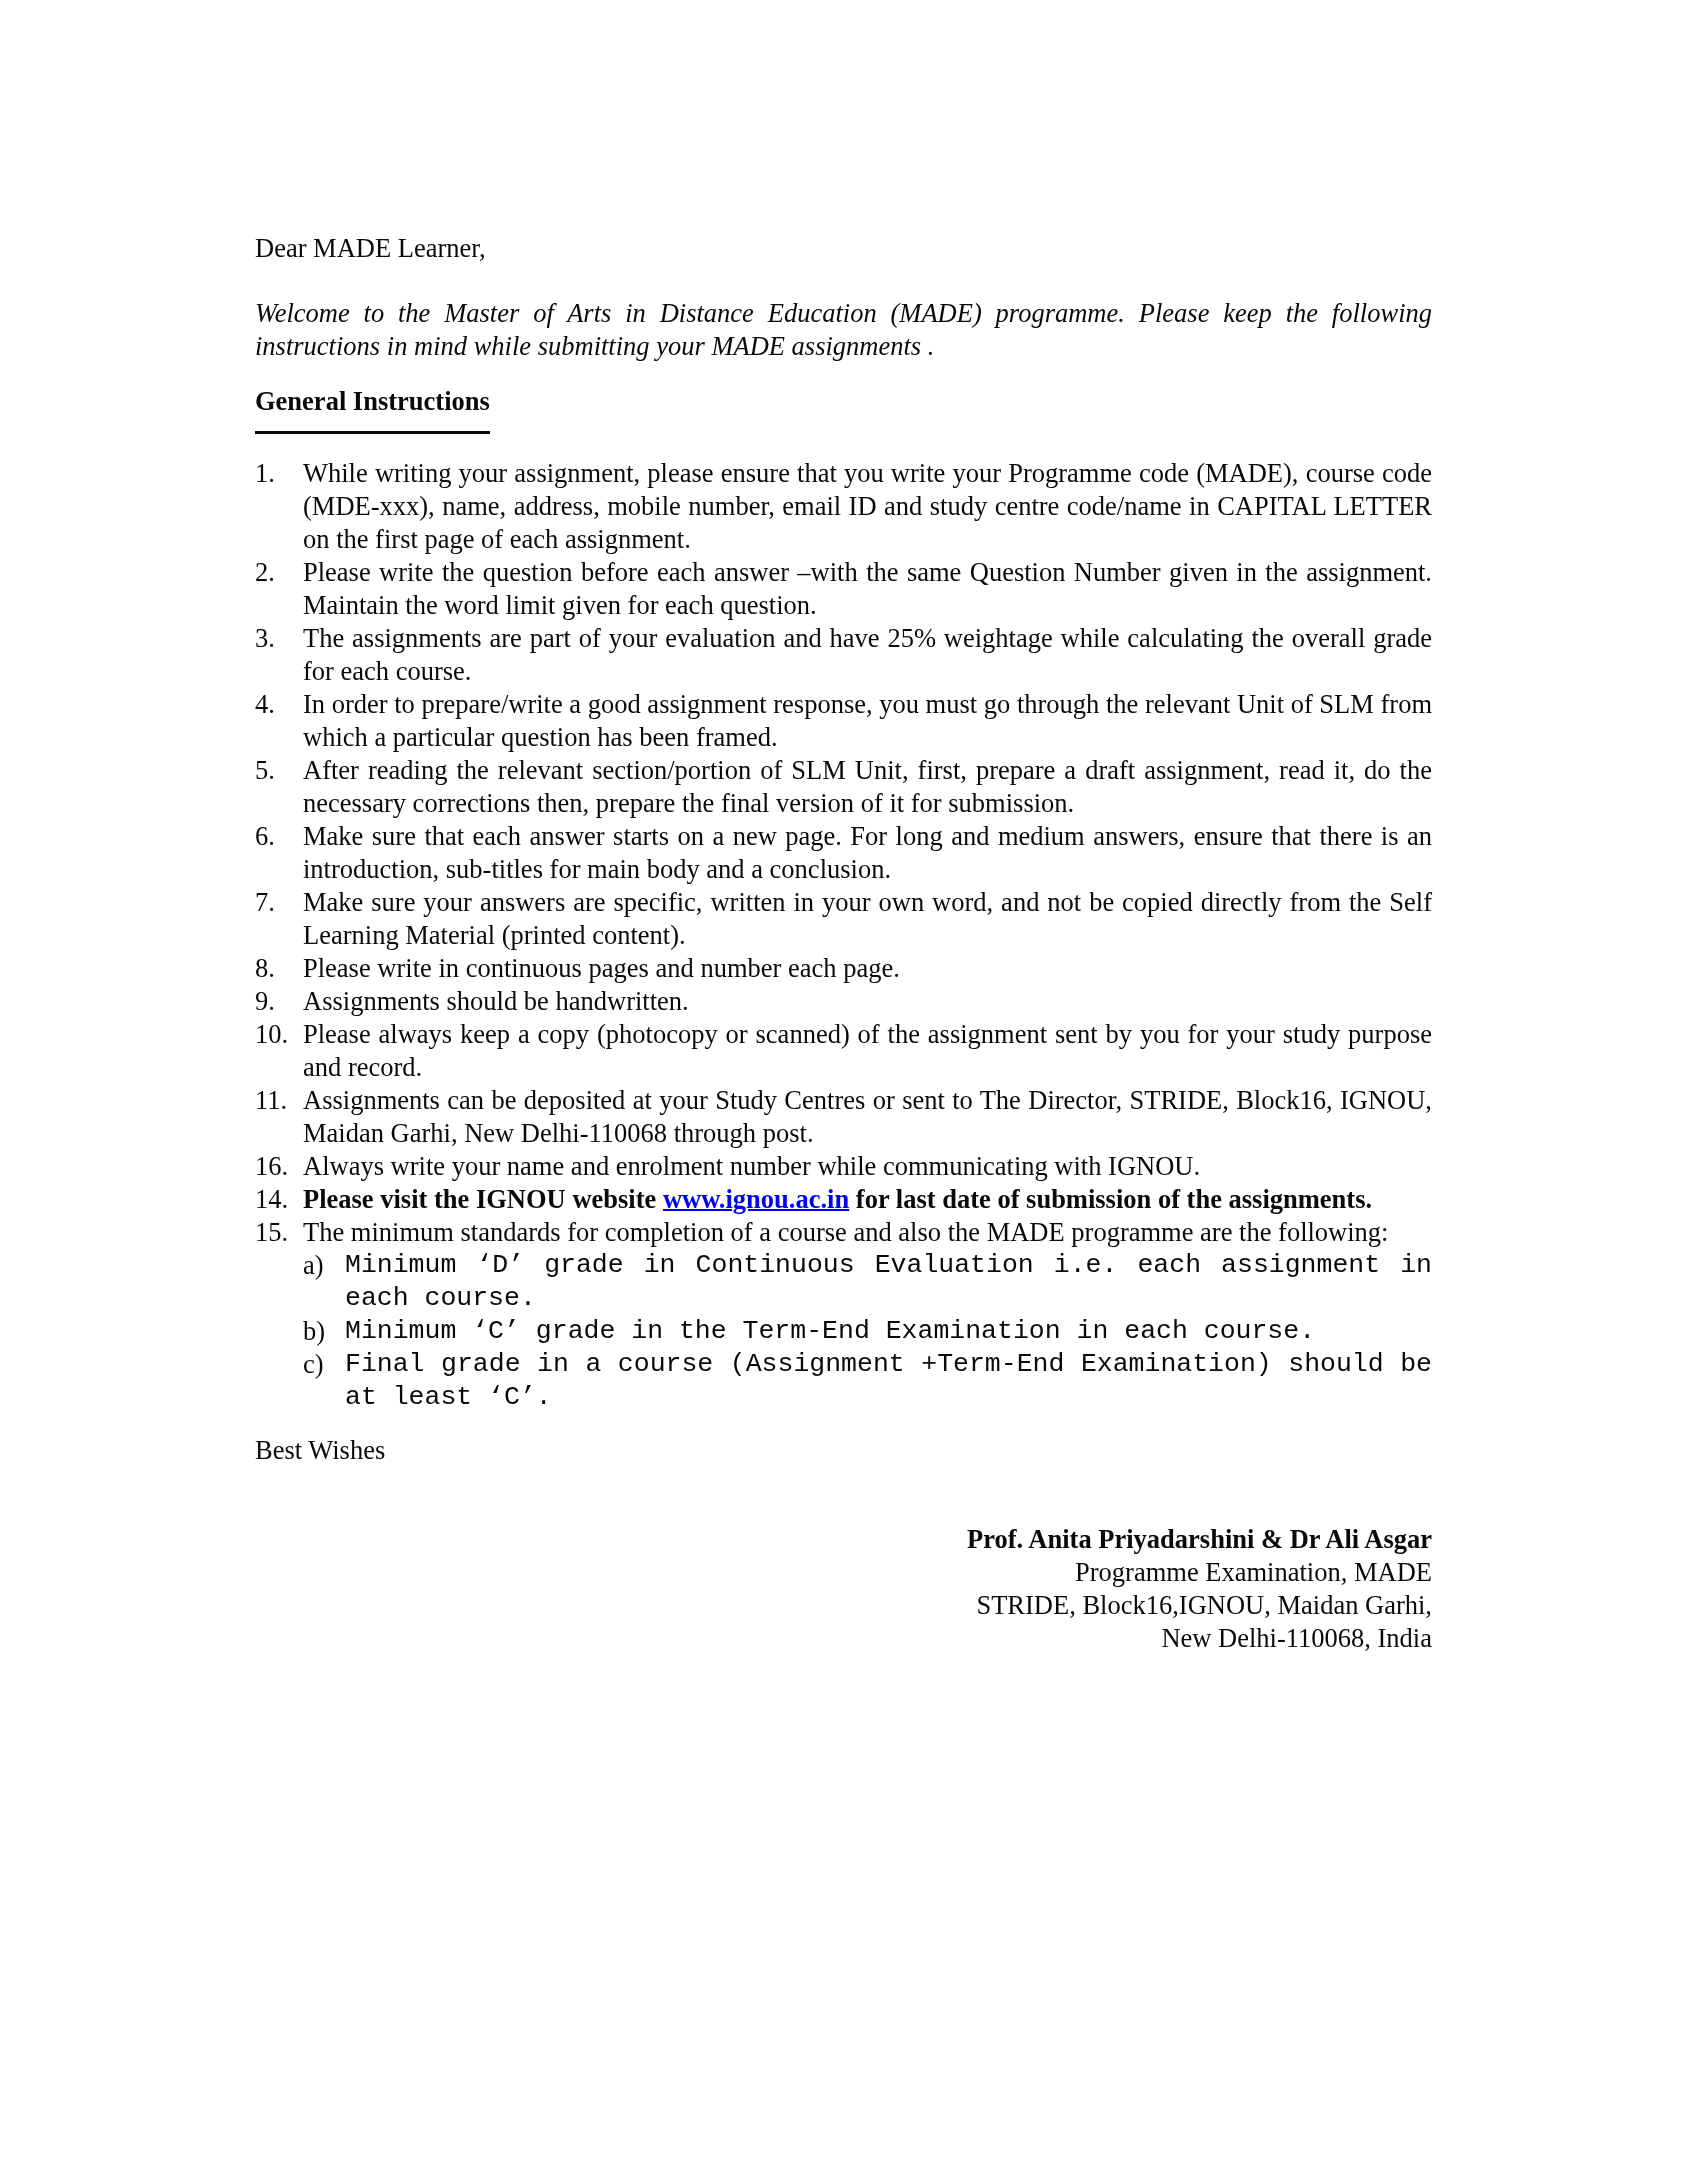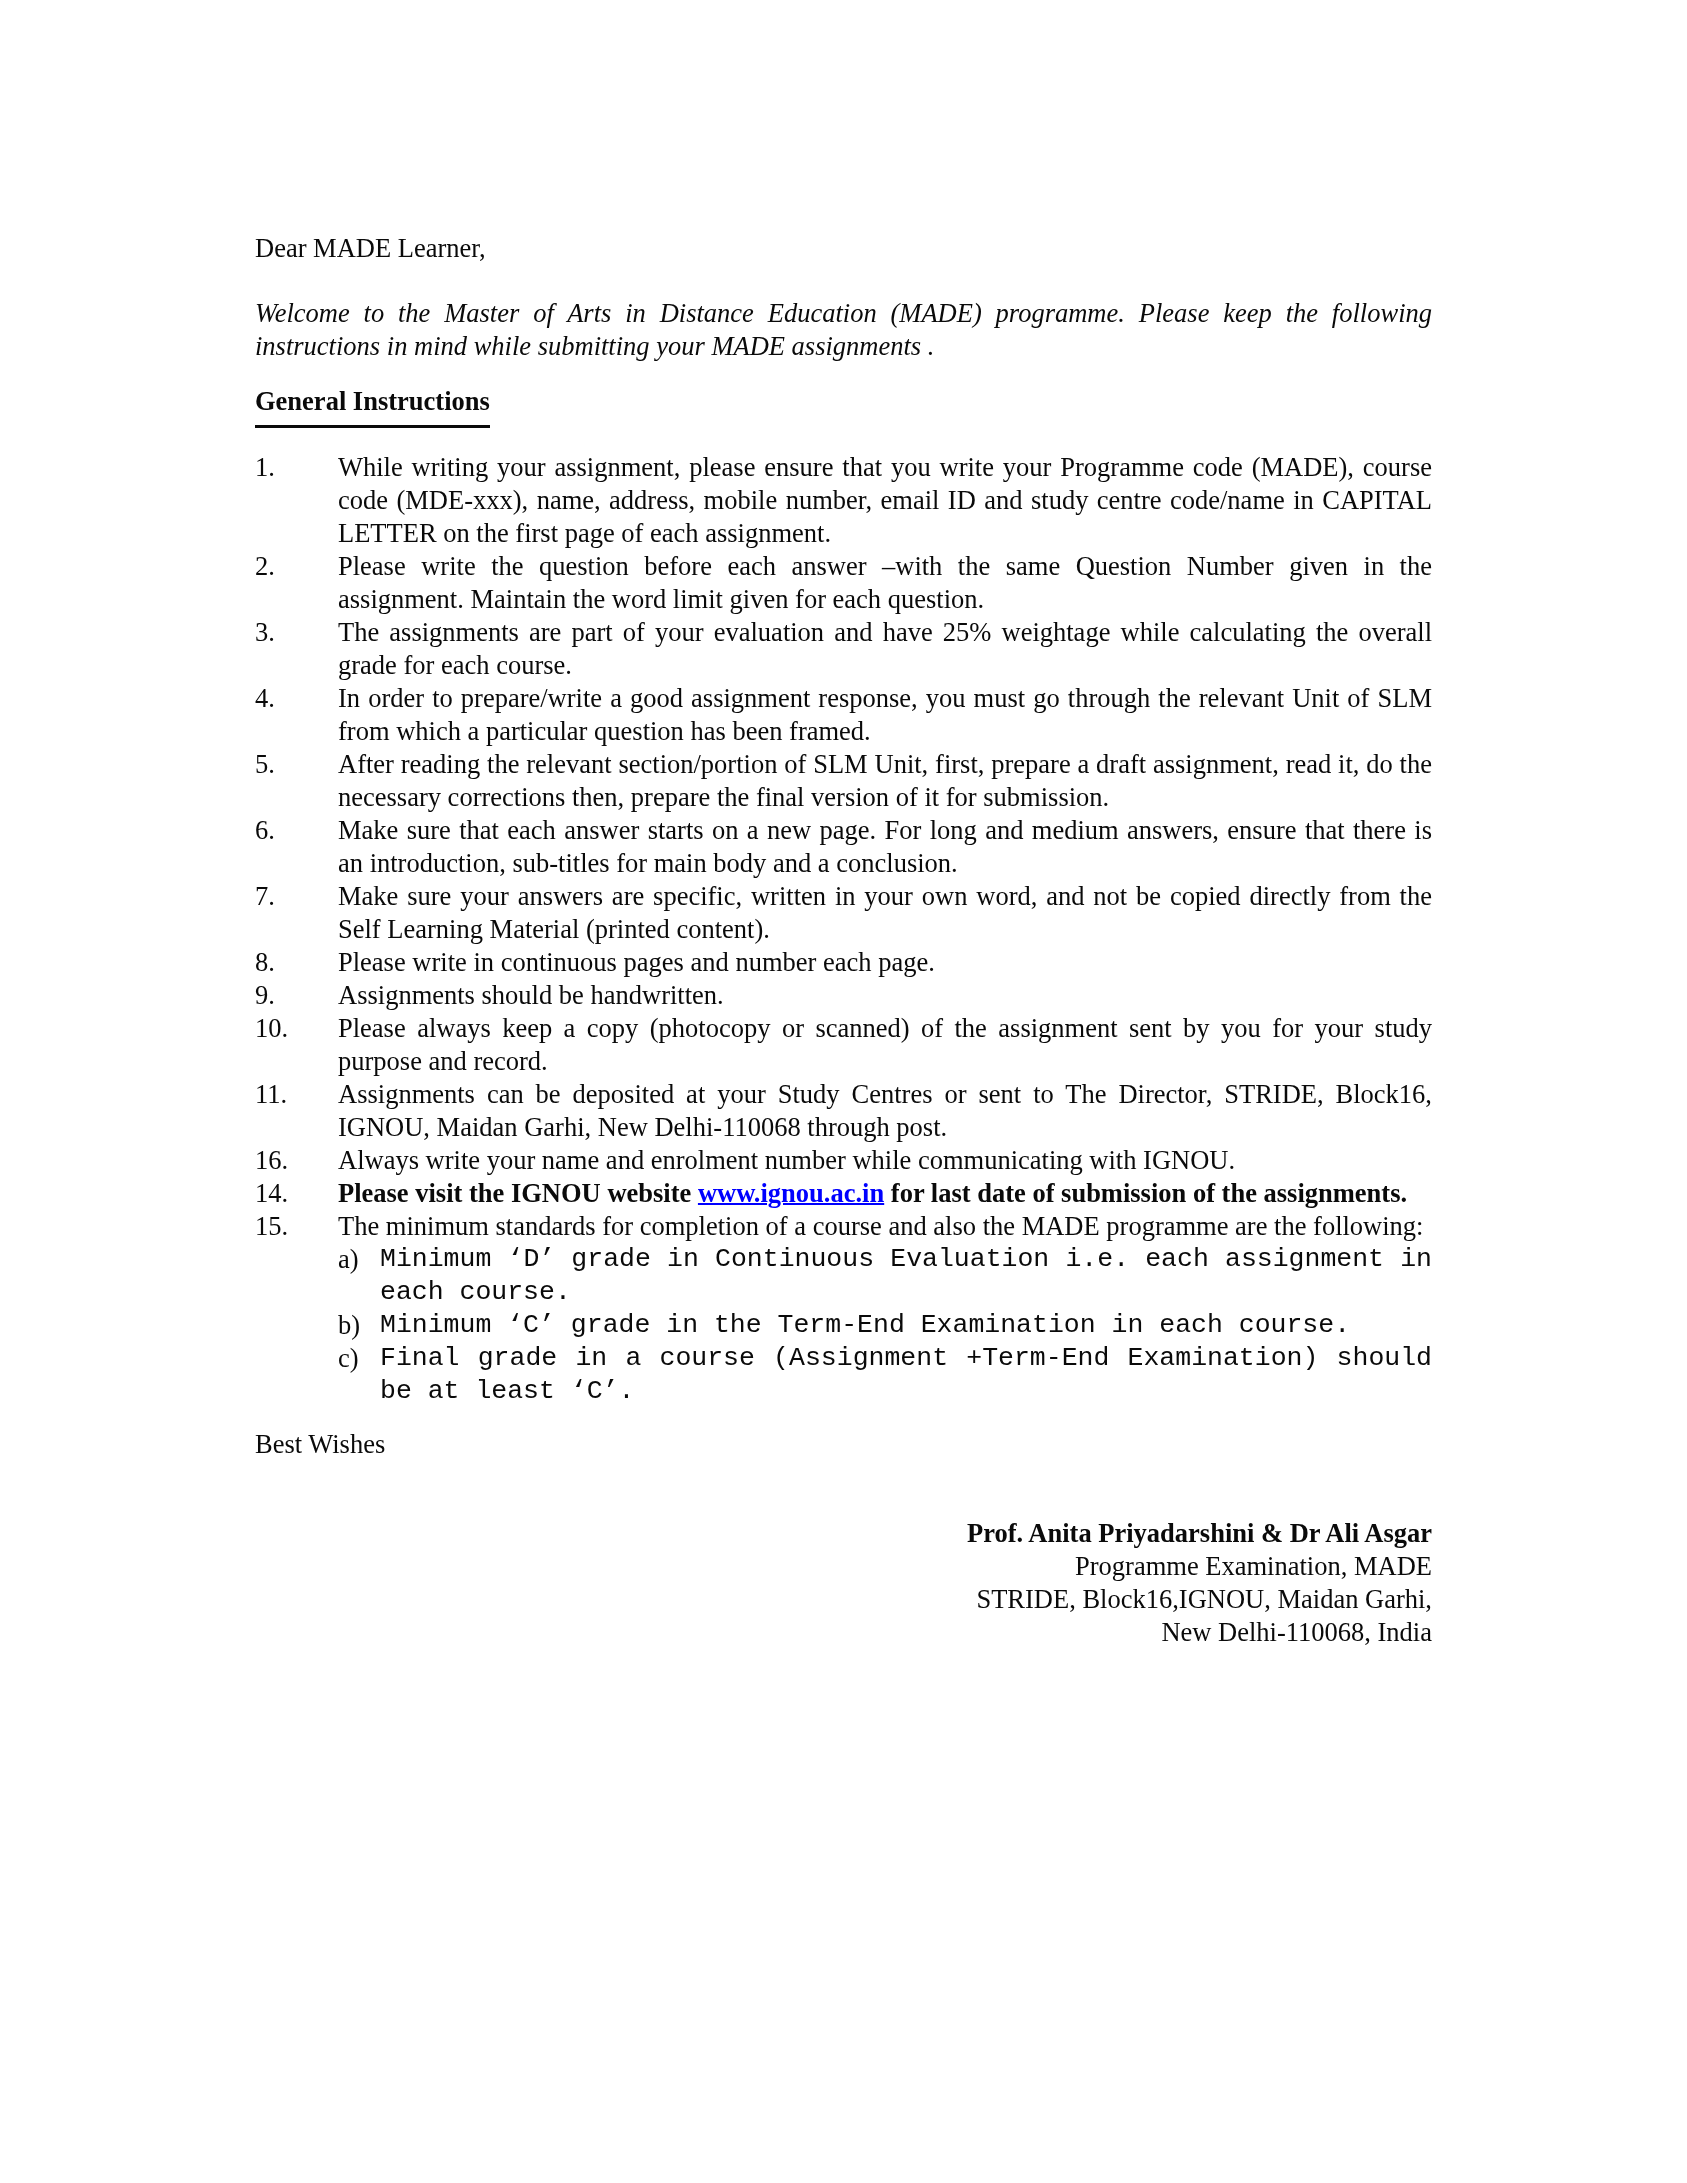--- a/index.html
+++ b/index.html
@@ -32,32 +32,31 @@
   }
   .heading {
     margin: 0 0 22.5px 0;
     font-size: 26.5px;
     line-height: 33px;
     font-weight: 700;
   }
   .heading-text {
     display: inline-block;
     border-bottom: 3.3px solid #0a0a0a;
-    padding-bottom: 7px;
+    padding-bottom: 13px;
   }
   .instruction {
     display: flex;
   }
   .inum {
     flex: 0 0 48px;
   }
   .itext {
     flex: 1 1 auto;
     text-align: justify;
-    margin-left: 35px;
   }
   .sub-item {
     display: flex;
   }
   .sub-marker {
     flex: 0 0 42px;
   }
   .sub-text {
     flex: 1 1 auto;
     text-align: justify;

